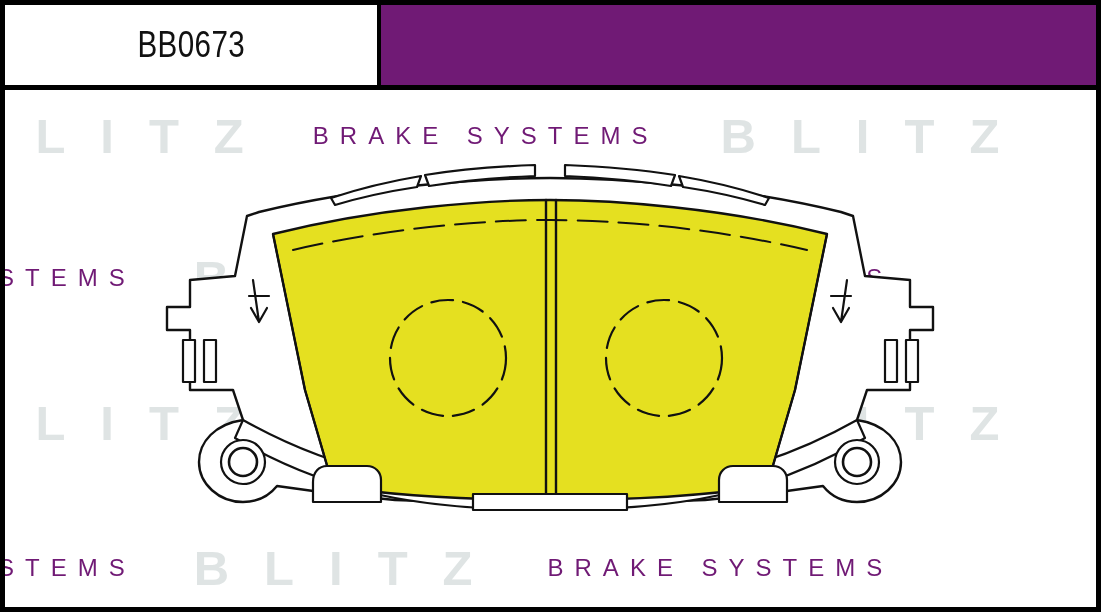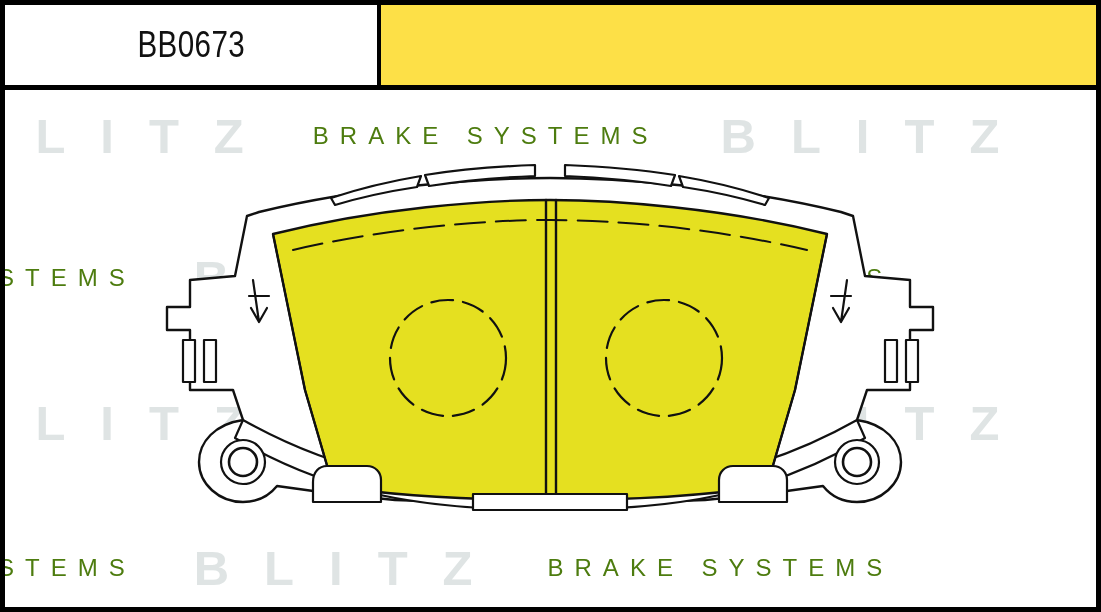--- a/index.html
+++ b/index.html
@@ -5,38 +5,38 @@
   html,body{margin:0;padding:0;background:#ffffff;}
   body{width:1101px;height:612px;overflow:hidden;
        font-family:"Liberation Sans","DejaVu Sans",sans-serif;}
 
   #page{position:relative;width:1101px;height:612px;background:#fff;
         box-sizing:border-box;border:5px solid #000;}
 
   
   #header{position:absolute;left:0;top:0;width:1091px;height:85px;
           display:flex;box-sizing:border-box;
-          border-bottom:5px solid #000;background:#fde047;z-index:6;}
+          border-bottom:5px solid #000;background:#701a75;z-index:6;}
   .hcell{display:flex;align-items:center;justify-content:center;
          box-sizing:border-box;background:#fff;}
   #cell-part{width:376px;border-right:4px solid #000;}
   #cell-dims{flex:1;}
   .hval{font-family:"Liberation Sans","DejaVu Sans",sans-serif;
         font-size:37px;font-weight:400;color:#111;
         letter-spacing:.5px;transform:scaleX(.80);
         transform-origin:center center;white-space:nowrap;}
 
   
   #watermarks{position:absolute;left:0;top:85px;width:1091px;height:517px;
               overflow:hidden;z-index:1;pointer-events:none;}
   .wmrow{position:absolute;width:1320px;display:flex;align-items:center;
          white-space:nowrap;}
   .wm-blitz{font-size:49px;font-weight:700;color:#dfe4e4;
             letter-spacing:35px;}
-  .wm-brake{font-size:24px;font-weight:400;color:#4d7c0f;
+  .wm-brake{font-size:24px;font-weight:400;color:#701a75;
             letter-spacing:11px;}
 
   
   #drawing{position:absolute;left:0;top:85px;width:1091px;height:517px;
            z-index:3;}
   #drawing svg{display:block;width:1091px;height:517px;}
 </style>
 </head>
 <body>
 

